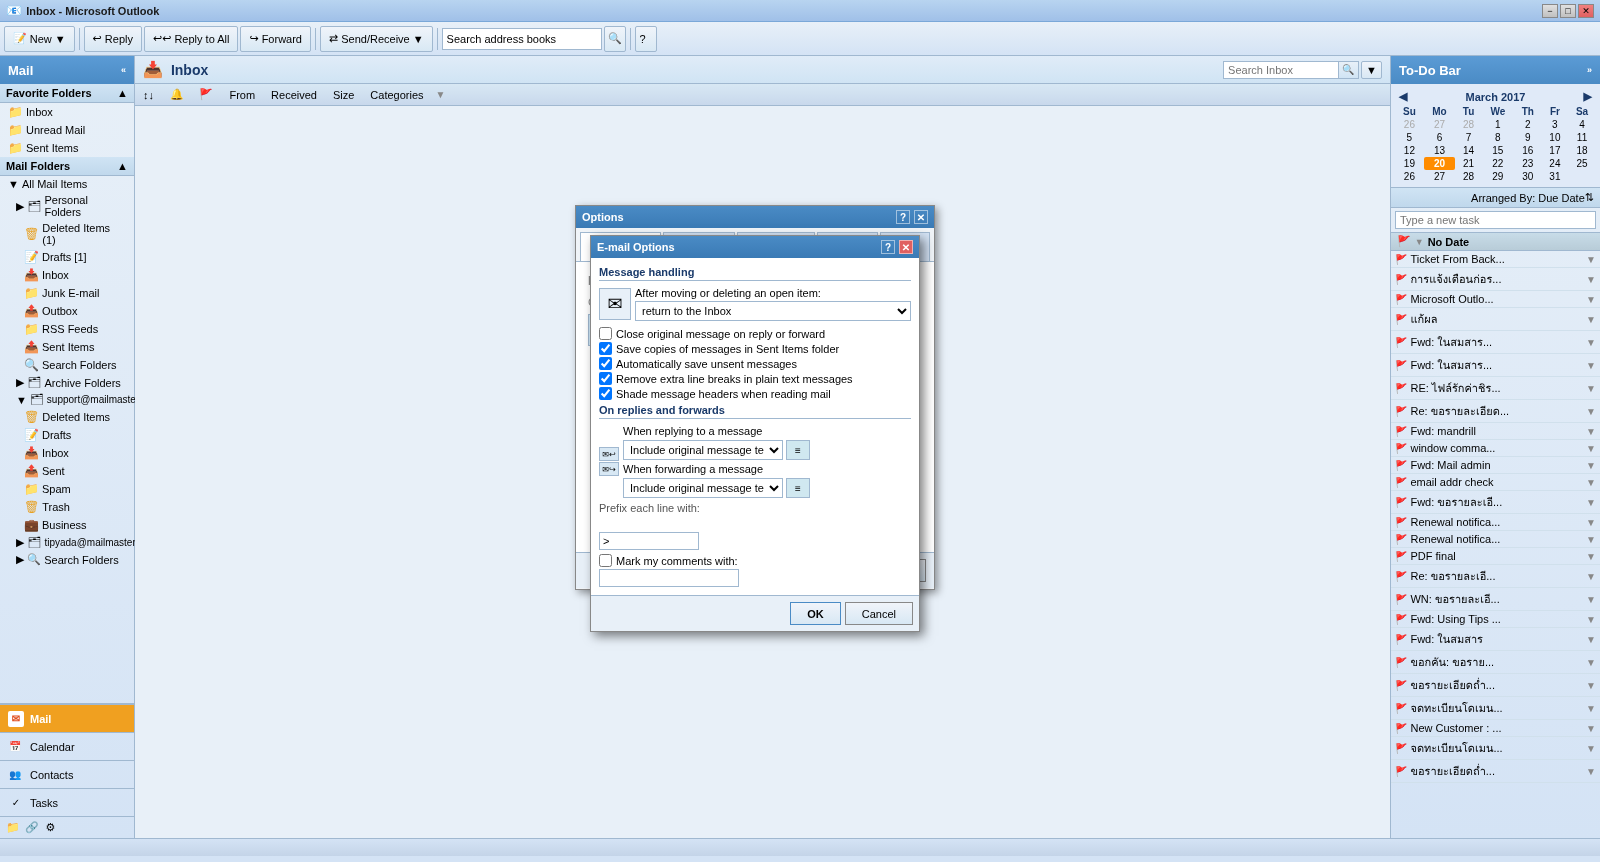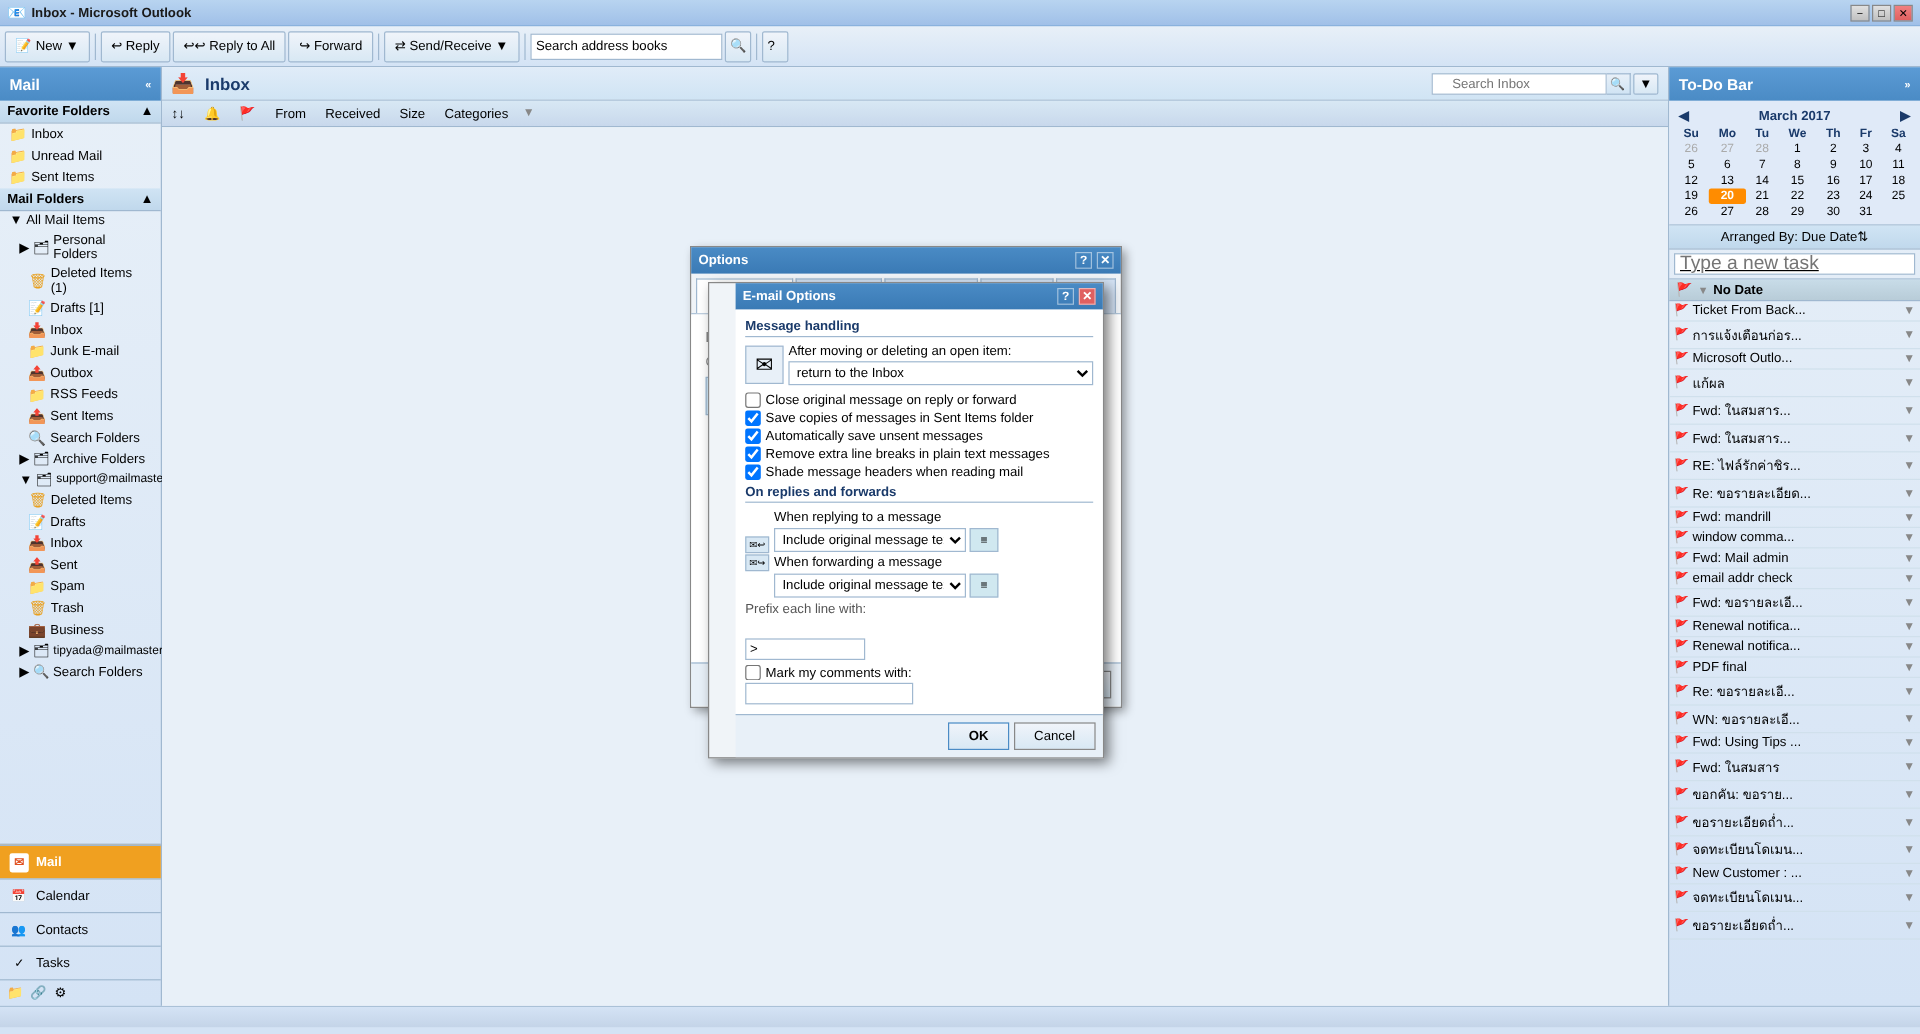--- a/index.html
+++ b/index.html
@@ -38,42 +38,42 @@
     .nav-bottom { margin-top: auto; border-top: 1px solid #a0b8d0; }
     .nav-bottom-item { height: 28px; display: flex; align-items: center; gap: 6px; padding: 0 8px; cursor: pointer; font-size: 11px; border-top: 1px solid #a0b8d0; }
     .nav-bottom-item.active { background: #f0a020; color: white; font-weight: bold; }
     .nav-bottom-icon { width: 16px; height: 16px; border-radius: 2px; display: flex; align-items: center; justify-content: center; font-size: 10px; }
 
     
     .center-panel { flex: 1; display: flex; flex-direction: column; background: #f0f4f8; }
     .inbox-header { height: 28px; background: linear-gradient(to bottom, #e0ecf8, #d0e4f4); display: flex; align-items: center; padding: 0 8px; gap: 8px; border-bottom: 1px solid #a0b8d0; }
     .inbox-title { font-weight: bold; font-size: 14px; color: #1a3a6a; }
     .search-box { display: flex; align-items: center; margin-left: auto; }
-    .search-input { height: 18px; width: 146px; border: 1px solid #a0b8d0; padding: 1px 16px; font-size: 11px; }
+    .search-input { height: 18px; width: 116px; border: 1px solid #a0b8d0; padding: 1px 4px; font-size: 11px; }
     .search-btn { height: 18px; width: 20px; background: linear-gradient(to bottom, #e8f0f8, #d0e4f4); border: 1px solid #a0b8d0; border-left: none; cursor: pointer; font-size: 10px; }
 
     .column-header { height: 22px; background: linear-gradient(to bottom, #d8e8f4, #c8d8ec); display: flex; align-items: center; border-bottom: 1px solid #a0b8d0; padding: 0 4px; gap: 8px; font-size: 11px; }
     .col-header-item { cursor: pointer; display: flex; align-items: center; gap: 2px; padding: 0 4px; }
 
     .watermark-area { flex: 1; position: relative; background: #e8f0f8; display: flex; align-items: center; justify-content: center; overflow: hidden; }
     .watermark { position: absolute; opacity: 0.15; font-size: 60px; color: #888; transform: rotate(-20deg); white-space: nowrap; pointer-events: none; font-weight: bold; }
 
     
     .right-panel { width: 210px; background: linear-gradient(to bottom, #e8f0f8, #d4e3f5); border-left: 1px solid #a0b8d0; display: flex; flex-direction: column; }
     .todo-header { height: 28px; background: linear-gradient(to bottom, #5b9bd5, #4a8bc5); color: white; font-weight: bold; font-size: 13px; display: flex; align-items: center; padding: 0 8px; justify-content: space-between; }
     .calendar-section { padding: 4px; background: #e0eaf8; border-bottom: 1px solid #a0b8d0; }
     .cal-month-header { display: flex; align-items: center; justify-content: space-between; font-weight: bold; font-size: 11px; padding: 2px 4px; color: #1a3a6a; }
     .cal-grid { width: 100%; border-collapse: collapse; font-size: 10px; }
     .cal-grid th { text-align: center; padding: 1px 3px; color: #1a3a6a; font-weight: bold; }
     .cal-grid td { text-align: center; padding: 1px 3px; cursor: pointer; border-radius: 2px; }
     .cal-today { background: #ff8c00; color: white; border-radius: 2px; font-weight: bold; }
     .cal-dim { color: #aaa; }
-    .arranged-by { padding: 3px 6px; background: linear-gradient(to bottom, #d0e4f4, #c0d8ec); font-size: 11px; display: flex; align-items: center; justify-content: center; border-bottom: 1px solid #a0b8d0; }
+    .arranged-by { padding: 3px 6px; background: linear-gradient(to bottom, #d0e4f4, #c0d8ec); font-size: 11px; display: flex; align-items: center; justify-content: flex-end; border-bottom: 1px solid #a0b8d0; }
     .task-input-area { padding: 3px 4px; border-bottom: 1px solid #a0b8d0; }
-    .task-input { width: 100%; height: 18px; border: 1px solid #a0b8d0; padding: 1px 4px; font-size: 16px; text-decoration: underline; }
+    .task-input { width: 100%; height: 18px; border: 1px solid #a0b8d0; padding: 1px 4px; font-size: 11px; }
     .no-date-header { padding: 2px 6px; background: linear-gradient(to bottom, #c8dce8, #b8ccd8); font-weight: bold; font-size: 11px; display: flex; align-items: center; gap: 4px; border-bottom: 1px solid #a0b8d0; }
     .task-list { flex: 1; overflow-y: auto; }
     .task-item { display: flex; align-items: center; padding: 2px 4px; border-bottom: 1px solid #d0e0ec; cursor: pointer; font-size: 11px; gap: 3px; }
     .task-flag { color: #e05020; font-size: 10px; }
     .task-text { flex: 1; overflow: hidden; text-overflow: ellipsis; white-space: nowrap; }
     .task-arrow { font-size: 10px; color: #888; }
 
     
     .status-bar { height: 18px; background: linear-gradient(to bottom, #d4e3f5, #c4d4e8); border-top: 1px solid #a0b8d0; display: flex; align-items: center; padding: 0 8px; font-size: 11px; color: #333; }
 
@@ -81,21 +81,21 @@
     .options-dialog { position: absolute; top: 205px; left: 575px; width: 360px; height: 385px; background: #f0f4f8; border: 1px solid #888; box-shadow: 3px 3px 8px rgba(0,0,0,0.4); pointer-events: all; }
     .dialog-titlebar { height: 22px; background: linear-gradient(to bottom, #4a8bc5, #3a7ab5); color: white; font-size: 11px; font-weight: bold; display: flex; align-items: center; padding: 0 6px; justify-content: space-between; }
     .dialog-tabs { display: flex; border-bottom: 1px solid #a0b8d0; padding: 4px 4px 0 4px; gap: 2px; }
     .dialog-tab { padding: 2px 10px; border: 1px solid #a0b8d0; border-bottom: none; background: #d4e3f5; font-size: 11px; cursor: pointer; }
     .dialog-tab.active { background: white; }
     .dialog-body { padding: 8px; font-size: 11px; }
     .dialog-footer { display: flex; justify-content: flex-end; gap: 4px; padding: 6px 8px; border-top: 1px solid #a0b8d0; background: #e8f0f8; }
     .dialog-btn { height: 23px; padding: 0 16px; font-size: 11px; cursor: pointer; border: 1px solid #888; background: linear-gradient(to bottom, #f0f4fa, #d8e8f4); }
 
     
-    .email-options-dialog { position: absolute; top: 235px; left: 590px; width: 330px; background: #f0f4f8; border: 1px solid #888; box-shadow: 4px 4px 10px rgba(0,0,0,0.5); pointer-events: all; z-index: 200; padding-left: 22px; }
+    .email-options-dialog { position: absolute; top: 235px; left: 590px; width: 330px; background: #f0f4f8; border: 1px solid #888; box-shadow: 4px 4px 10px rgba(0,0,0,0.5); pointer-events: all; z-index: 200; }
     .email-opts-title { height: 22px; background: linear-gradient(to bottom, #4a8bc5, #3a7ab5); color: white; font-size: 11px; font-weight: bold; display: flex; align-items: center; padding: 0 6px; justify-content: space-between; }
     .email-opts-body { padding: 8px; background: white; }
     .section-label { font-weight: bold; font-size: 11px; color: #1a3a6a; margin-bottom: 6px; border-bottom: 1px solid #a0b8d0; padding-bottom: 2px; }
     .msg-handling-row { display: flex; align-items: center; gap: 4px; margin-bottom: 4px; font-size: 11px; }
     .msg-icon { width: 32px; height: 32px; background: #e8f0f8; border: 1px solid #a0b8d0; display: flex; align-items: center; justify-content: center; font-size: 16px; flex-shrink: 0; }
     .dropdown-inline { height: 20px; border: 1px solid #a0b8d0; font-size: 11px; background: white; padding: 0 2px; min-width: 130px; }
     .checkbox-row { display: flex; align-items: center; gap: 4px; margin-bottom: 2px; font-size: 11px; }
     .checkbox-row input[type=checkbox] { margin: 0; }
     .btn-row { display: flex; gap: 4px; margin: 6px 0; }
     .opts-btn { height: 22px; padding: 0 10px; font-size: 11px; border: 1px solid #888; background: linear-gradient(to bottom, #f0f4fa, #d8e8f4); cursor: pointer; }

